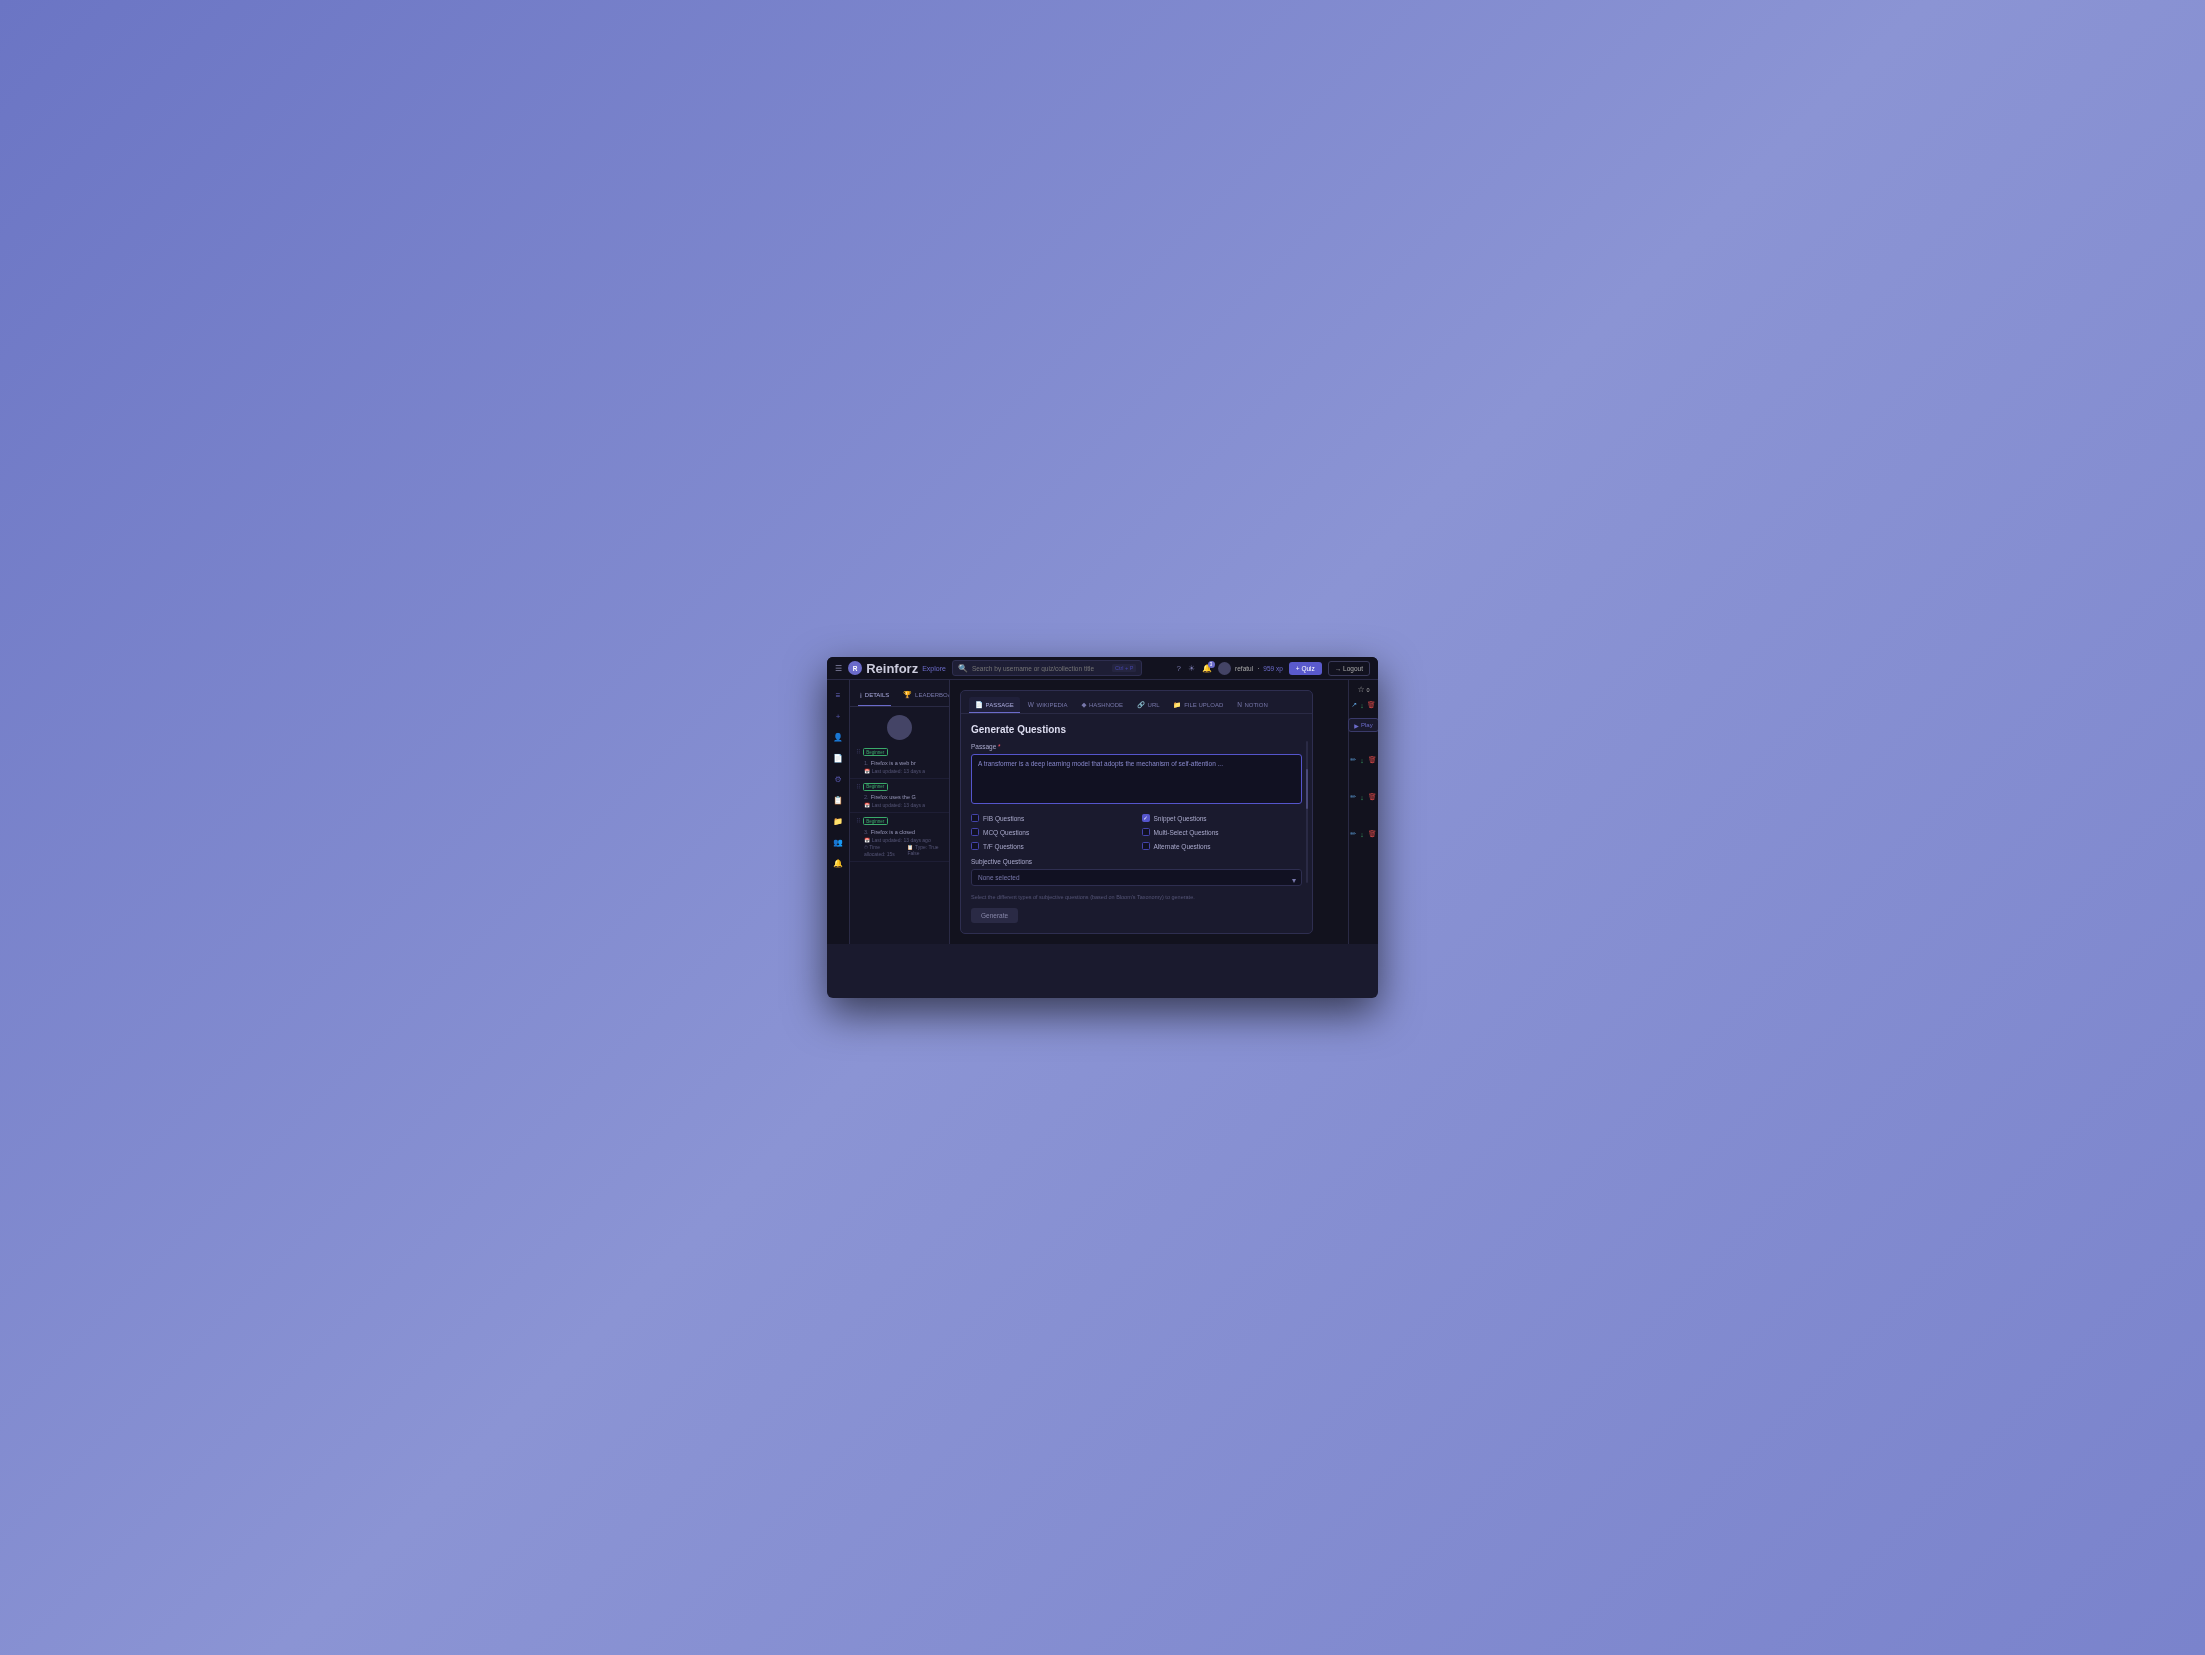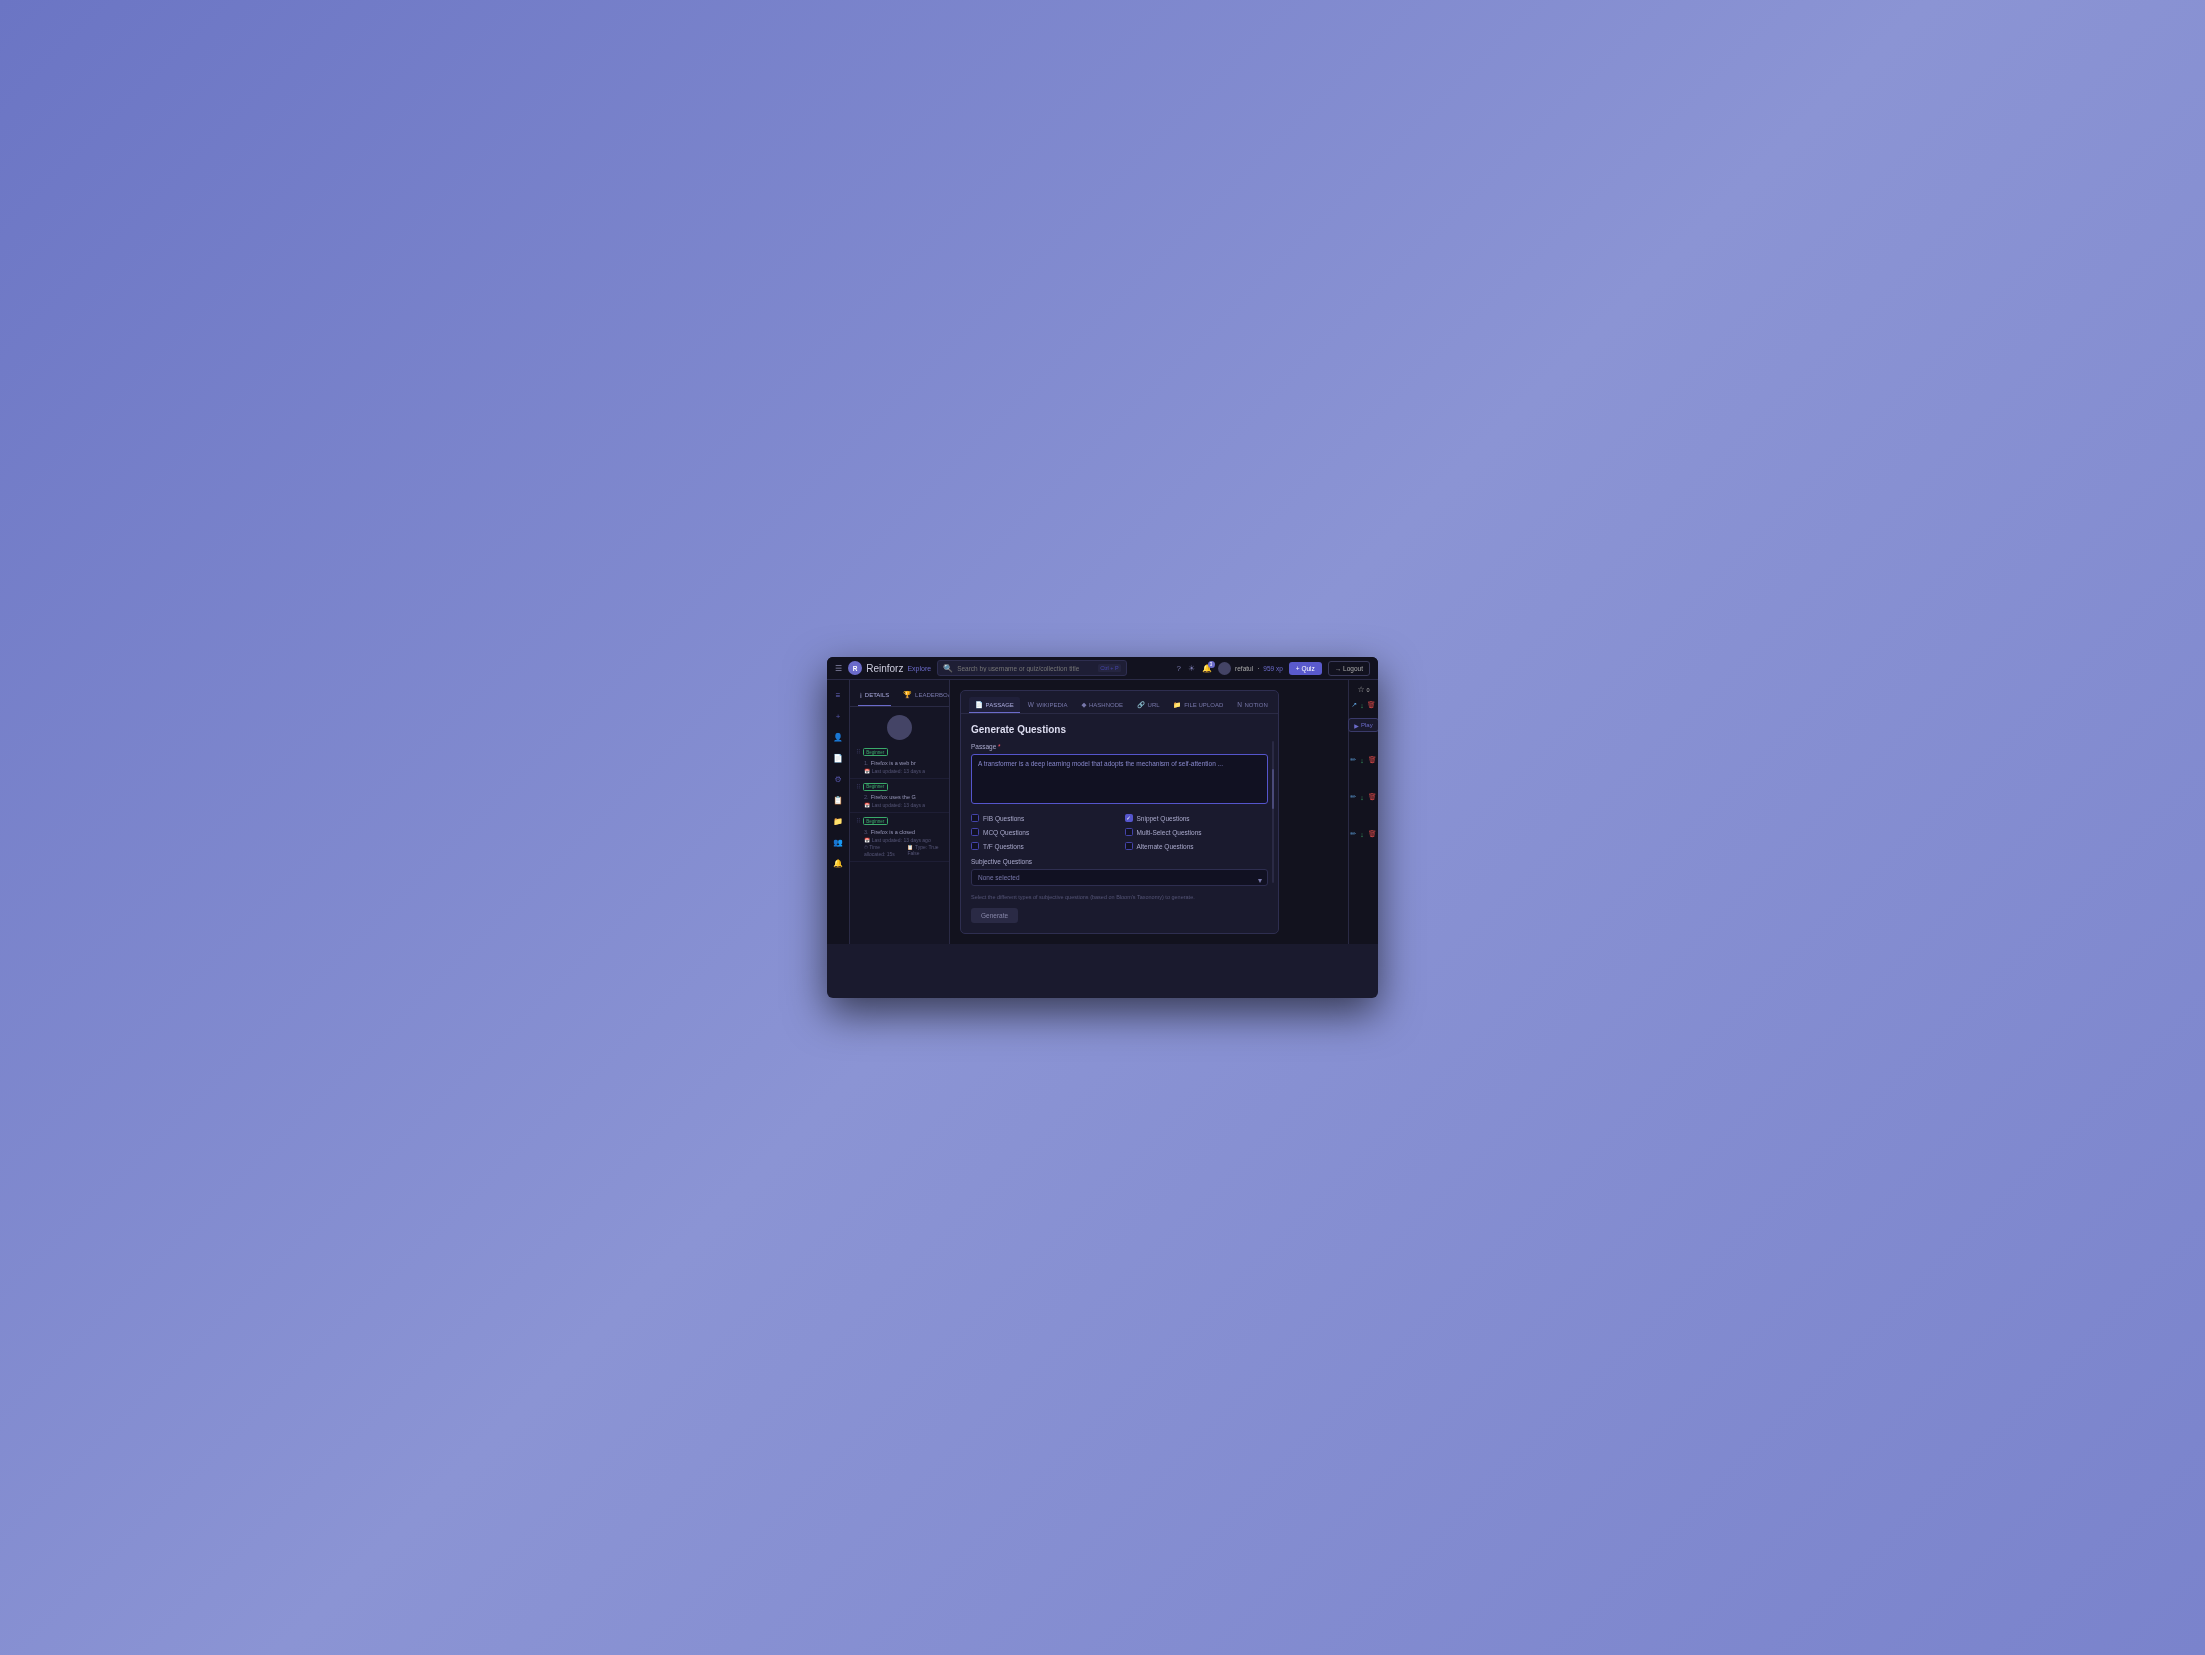--- a/index.html
+++ b/index.html
@@ -35,21 +35,21 @@
       align-items: center;
       gap: 4px;
     }
     .logo-circle {
       width: 14px; height: 14px;
       background: #6b6bca;
       border-radius: 50%;
       display: flex; align-items: center; justify-content: center;
       color: white; font-size: 6.5px; font-weight: bold;
     }
-    .logo-text { color: #ccd; font-size: 10px; font-weight: 400; }
+    .logo-text { color: #ccd; font-size: 13px; font-weight: 700; }
     .explore-link { color: #6b6bca; font-size: 7px; font-weight: 500; cursor: pointer; }
     .search-bar {
       flex: 1;
       display: flex;
       align-items: center;
       background: #1e1e35;
       border: 0.5px solid #2e2e50;
       border-radius: 3px;
       padding: 0 5px;
       height: 16px;
@@ -194,21 +194,21 @@
     .modal-area {
       flex: 1;
       padding: 10px;
       position: relative;
       overflow: hidden;
     }
     .modal {
       background: #1a1a2e;
       border: 0.5px solid #2e2e50;
       border-radius: 5px;
-      width: 319px;
+      width: 353px;
       max-height: 271px;
       overflow-y: auto;
       position: relative;
     }
     
     .source-tabs {
       display: flex;
       align-items: center;
       padding: 6px 8px 0;
       gap: 2px;

